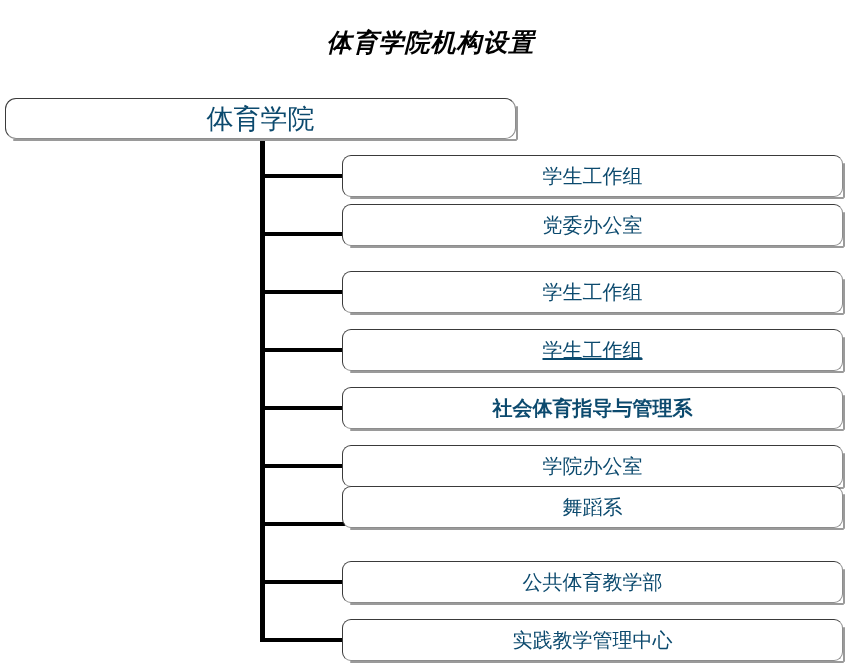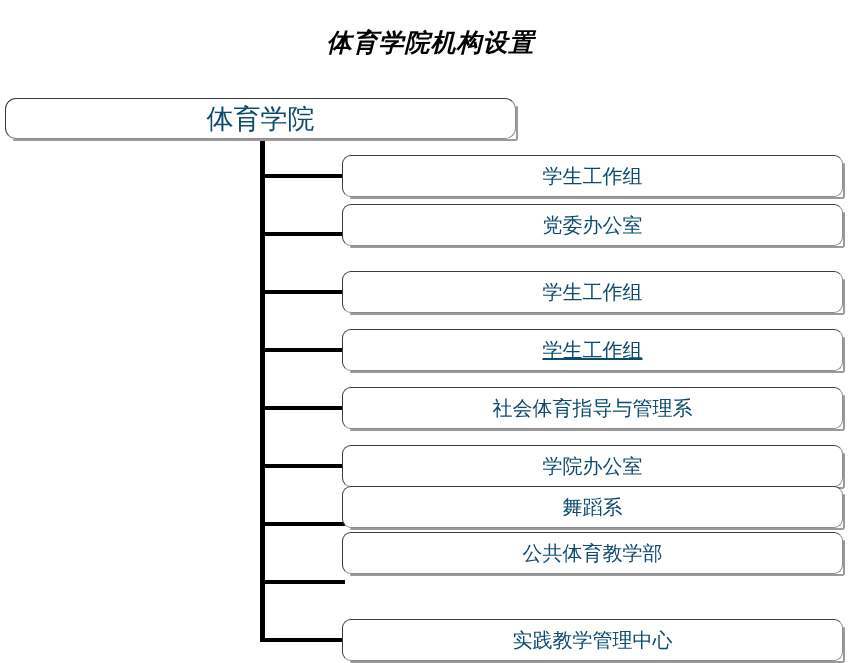--- a/index.html
+++ b/index.html
@@ -147,33 +147,33 @@
       </div>
       <div class="branch" style="top: 290px;"></div>
       <div class="node-box child-box" style="top: 271px;">
         <span class="child-label">学生工作组</span>
       </div>
       <div class="branch" style="top: 348px;"></div>
       <div class="node-box child-box" style="top: 329px; text-decoration: underline;">
         <span class="child-label">学生工作组</span>
       </div>
       <div class="branch" style="top: 406px;"></div>
-      <div class="node-box child-box" style="top: 387px;">
+      <div class="node-box child-box" style="top: 387px; font-weight: bold;">
         <span class="child-label">社会体育指导与管理系</span>
       </div>
       <div class="branch" style="top: 464px;"></div>
       <div class="node-box child-box" style="top: 445px;">
         <span class="child-label">学院办公室</span>
       </div>
       <div class="branch" style="top: 522px;"></div>
       <div class="node-box child-box" style="top: 486px;">
         <span class="child-label">舞蹈系</span>
       </div>
       <div class="branch" style="top: 580px;"></div>
-      <div class="node-box child-box" style="top: 532px;">
+      <div class="node-box child-box" style="top: 561px;">
         <span class="child-label">公共体育教学部</span>
       </div>
       <div class="branch" style="top: 638px;"></div>
       <div class="node-box child-box" style="top: 619px; font-family: Liberation Serif, serif;">
         <span class="child-label">实践教学管理中心</span>
       </div>
     </div>
 
 </div>
 

